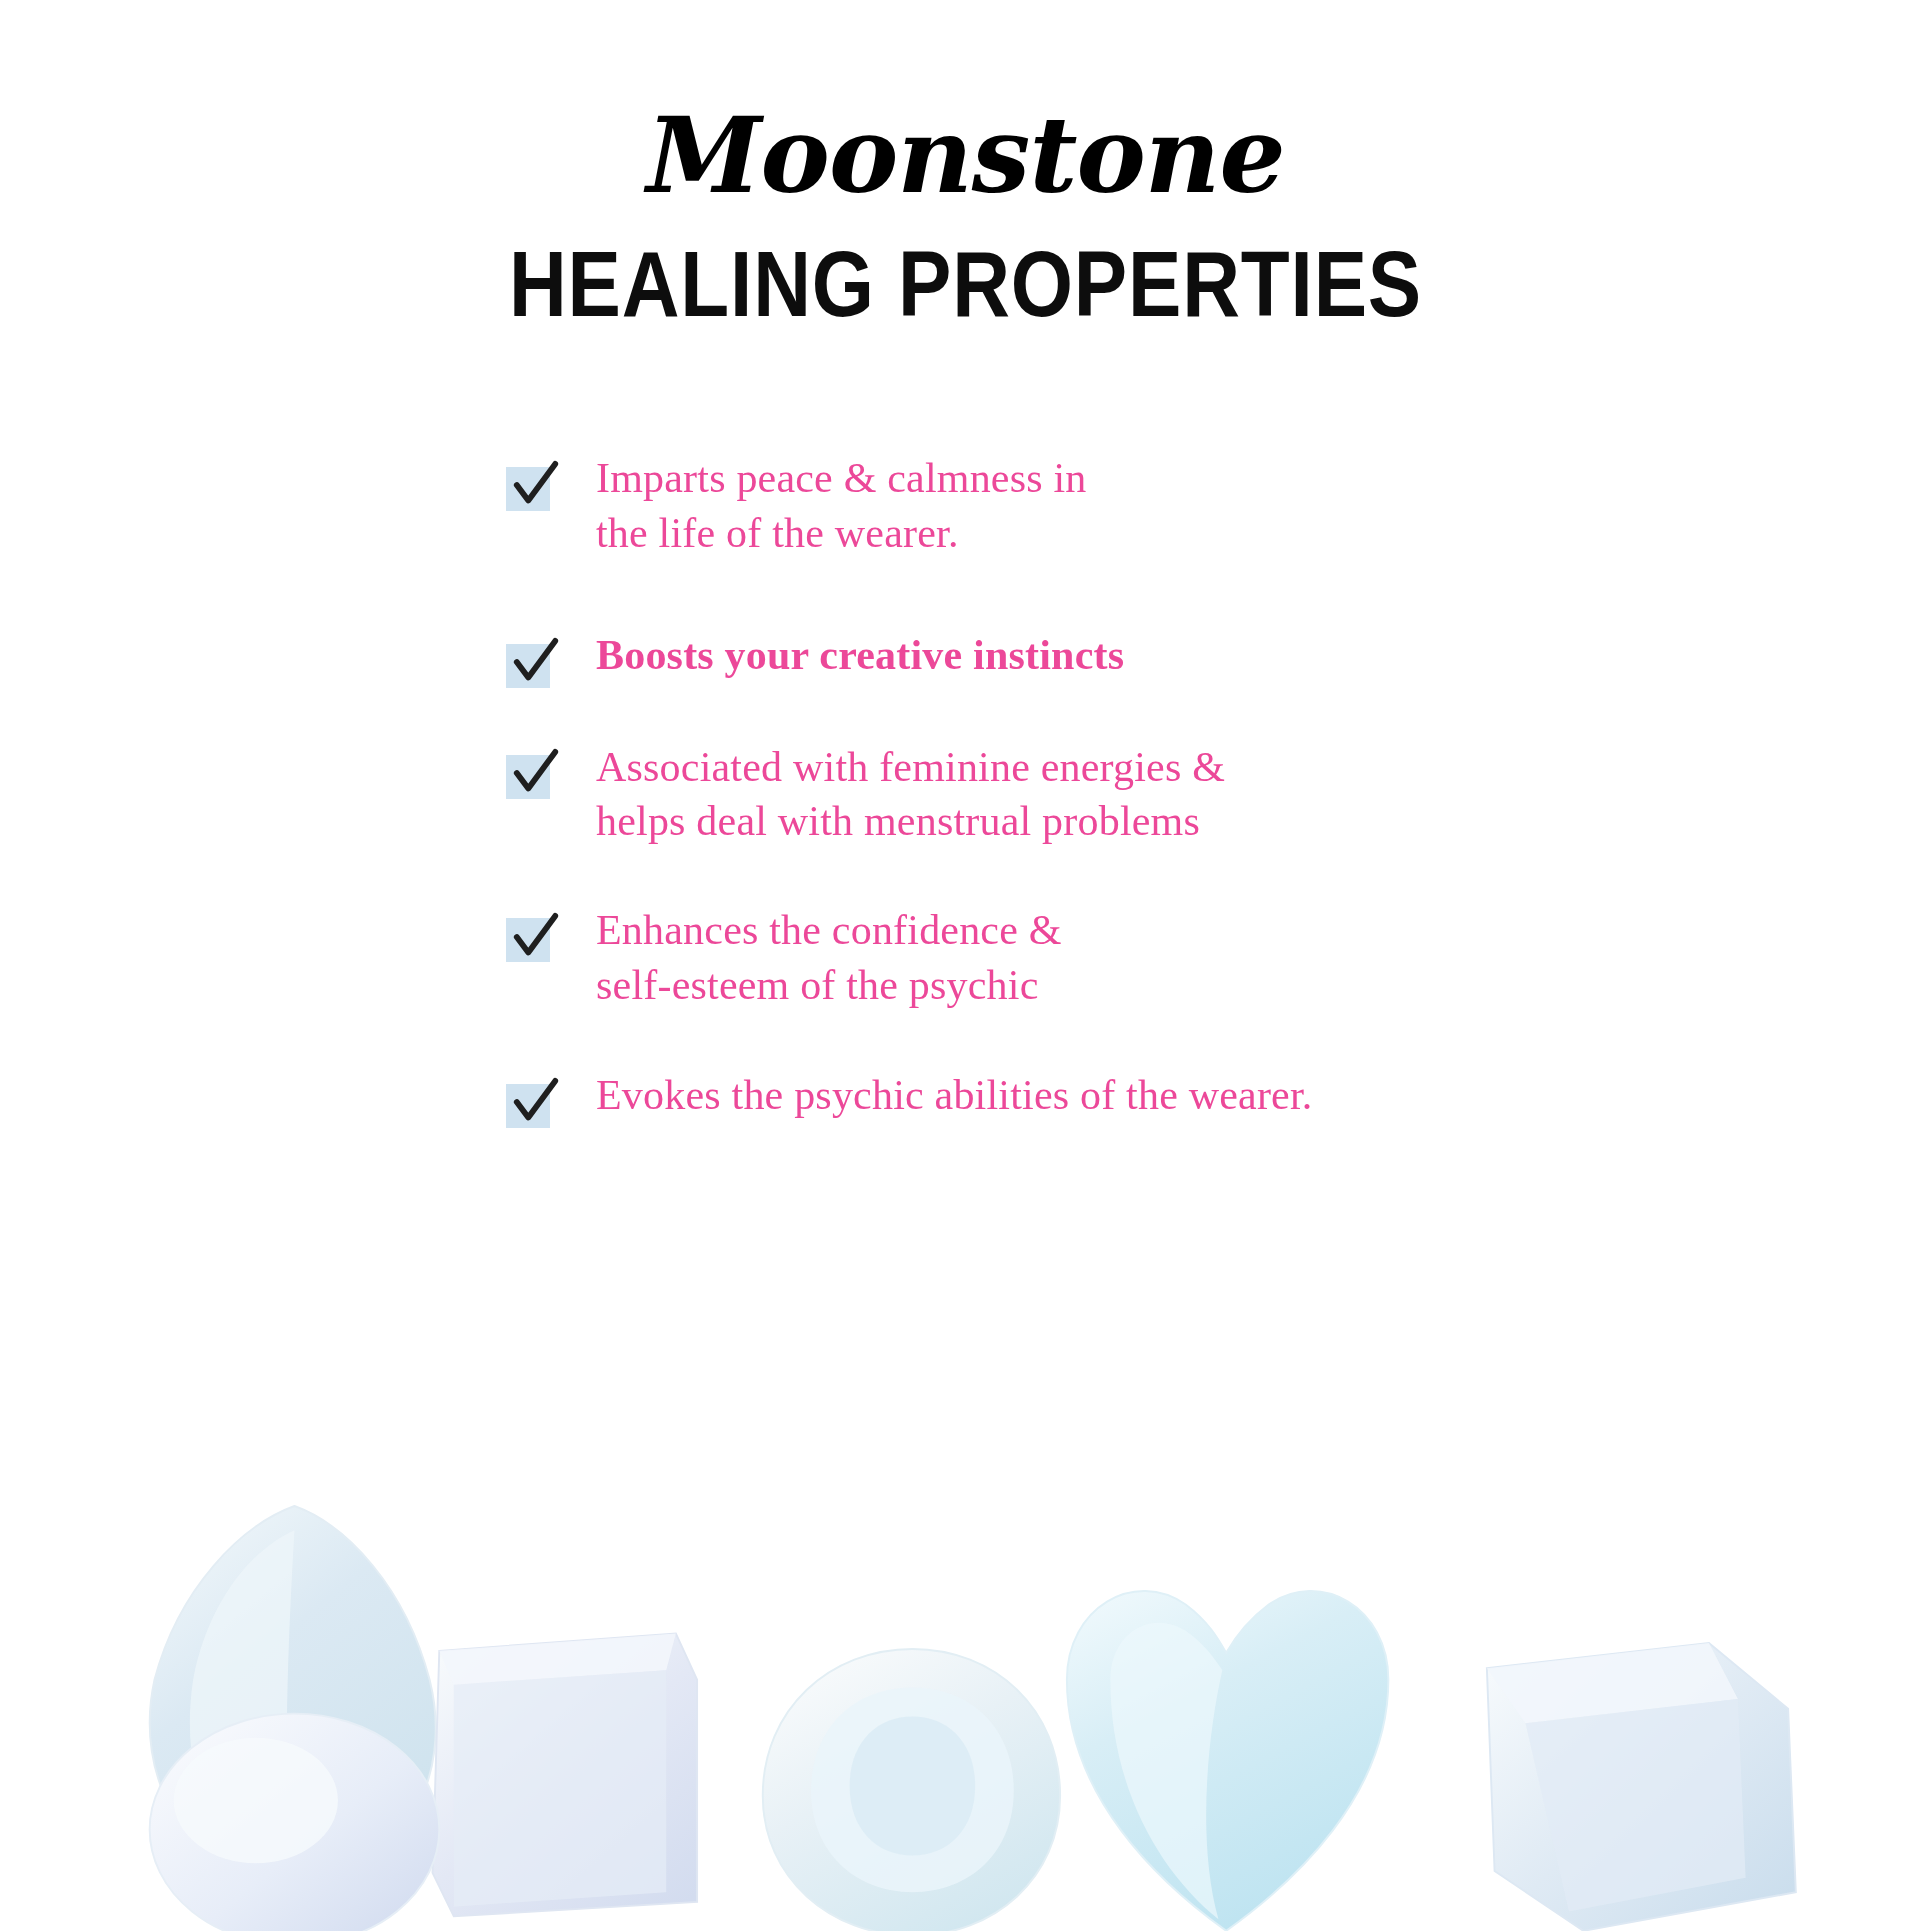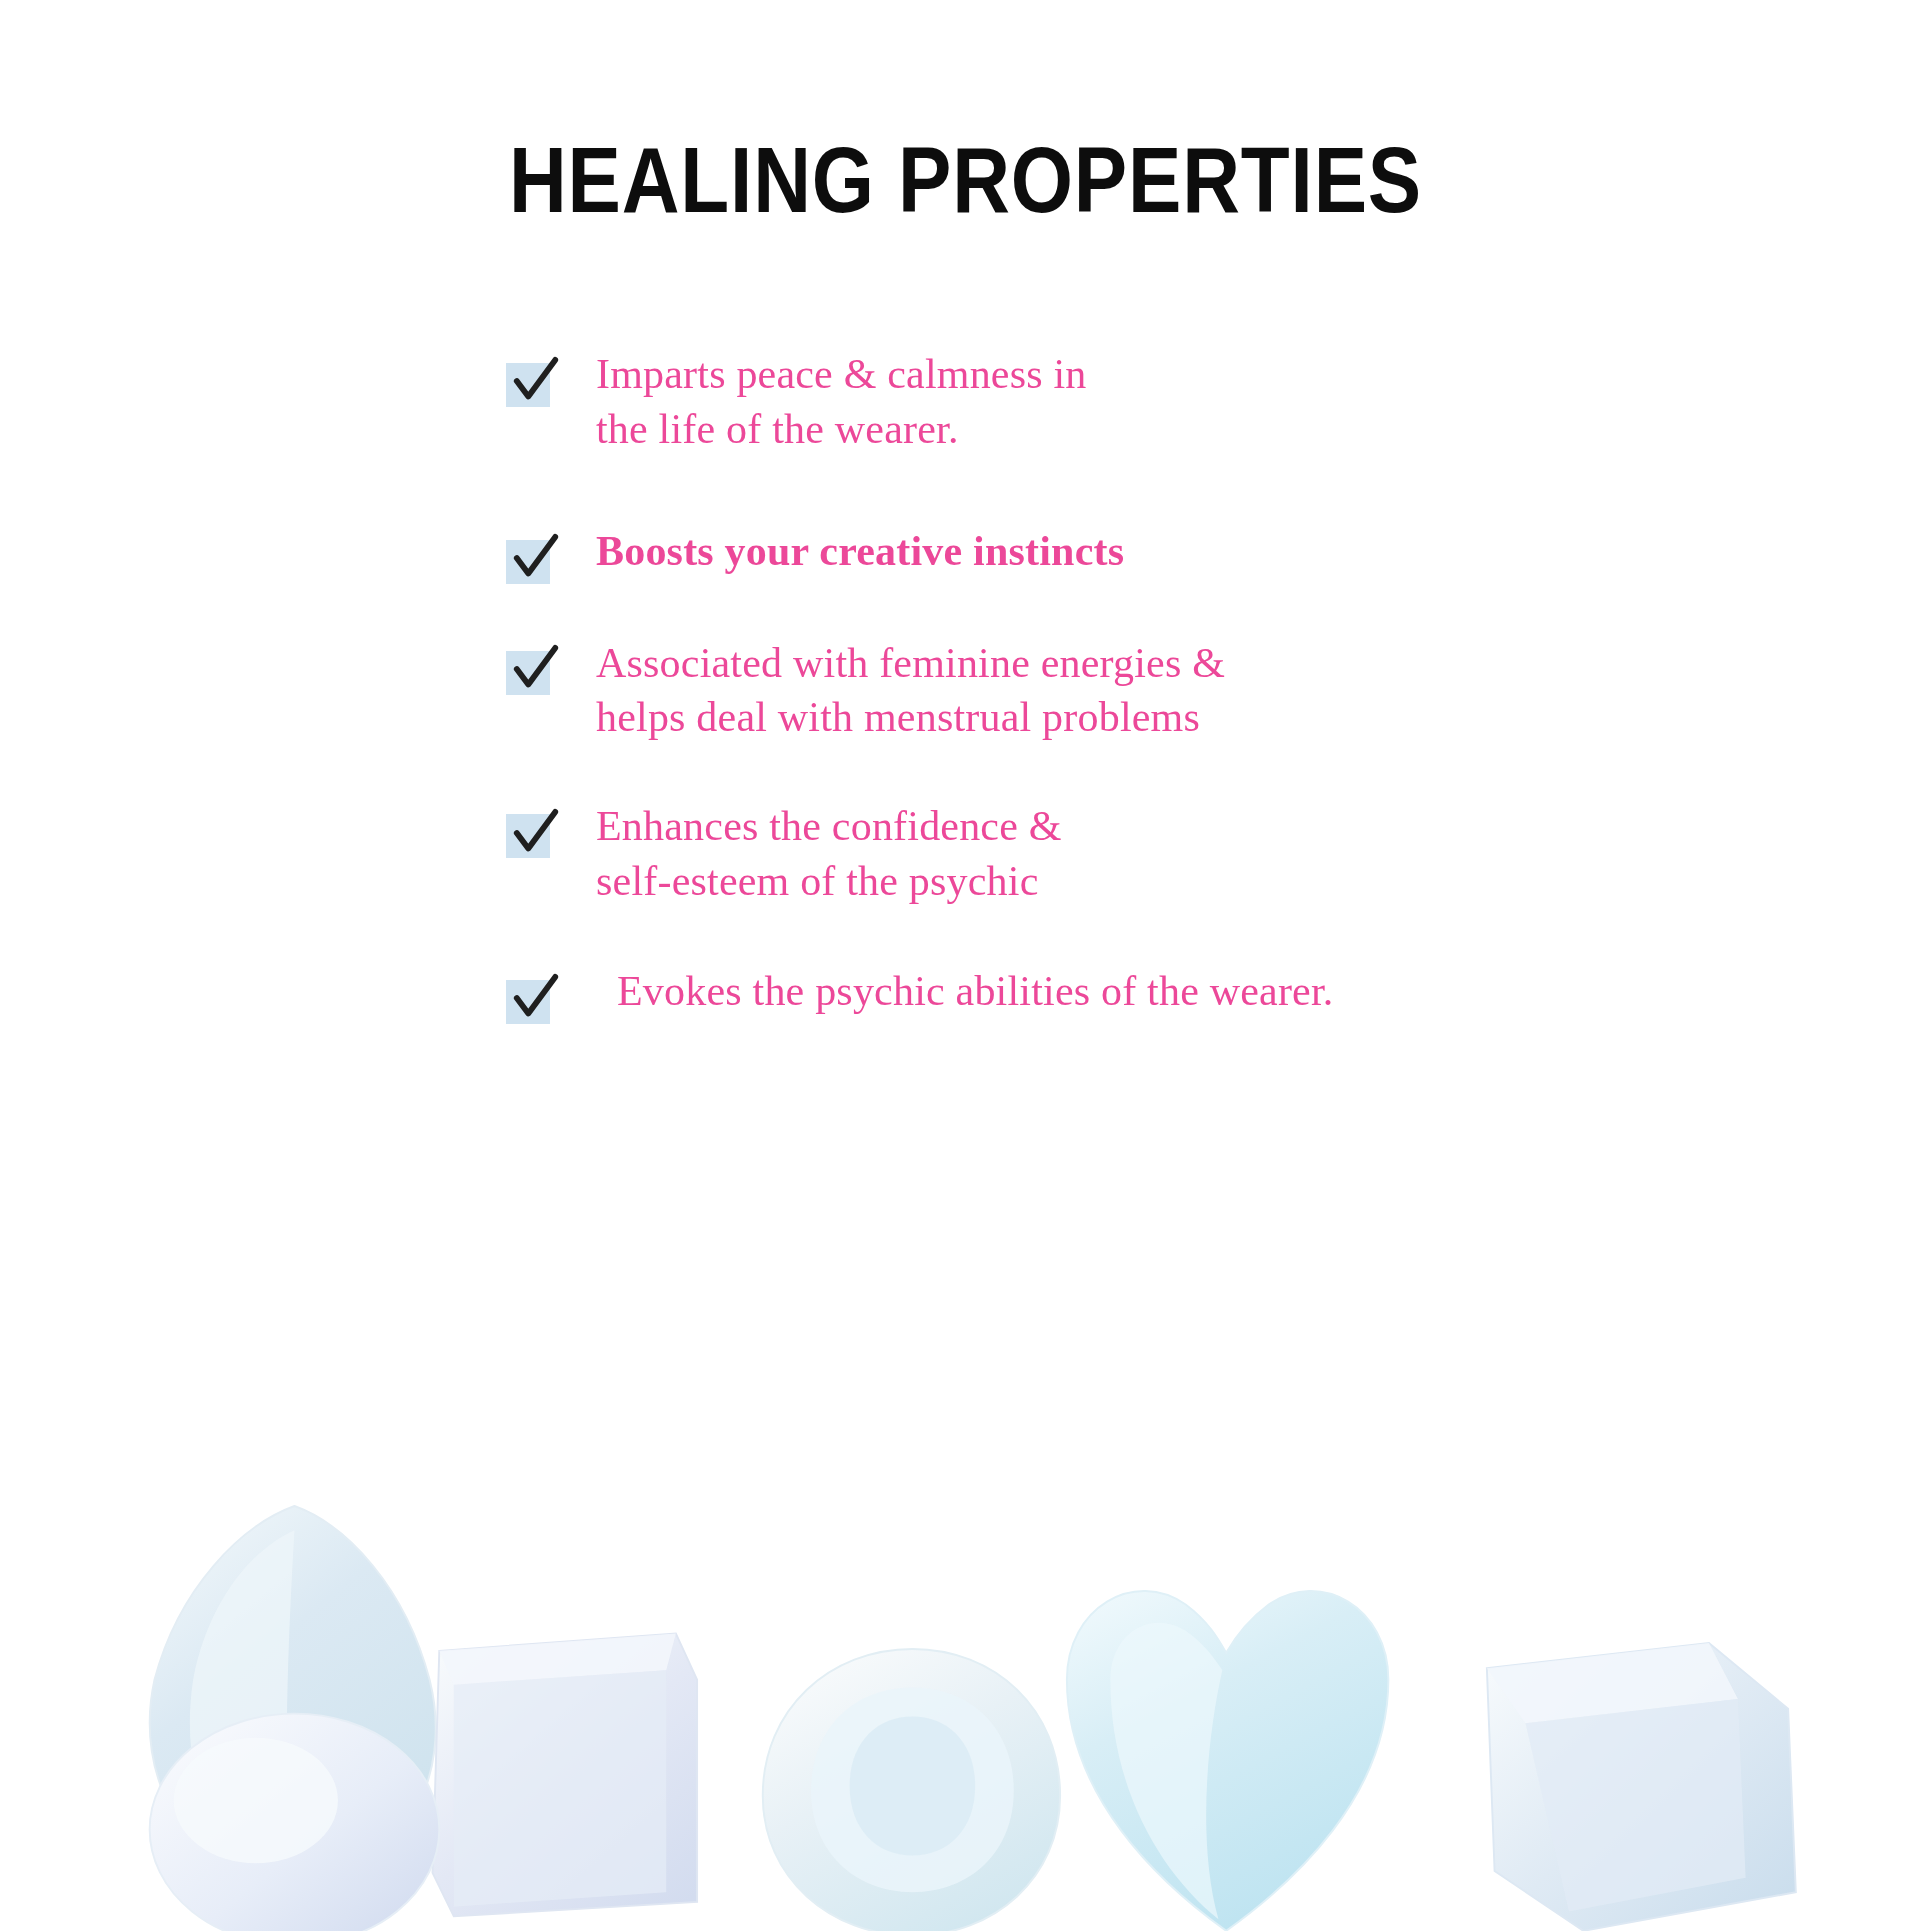--- a/index.html
+++ b/index.html
@@ -54,21 +54,20 @@
     padding-left: 506px;
     padding-right: 116px;
   }
   .list-item {
     display: flex;
     align-items: flex-start;
     margin-bottom: 50px;
   }
   .list-item:last-child {
     margin-bottom: 0;
-    gap: 21px;
   }
 
   .checkbox {
     flex: 0 0 auto;
     width: 44px;
     height: 44px;
     background: #cfe2f0;
     position: relative;
     margin-right: 46px;
     margin-top: 15.4px;
@@ -113,20 +112,21 @@
     width: 1931px;
     height: 541px;
   }
 </style>
 </head>
 <body>
 
 <div class="page">
 
   <div class="header">
+    <div class="title-script">Moonstone</div>
     <div class="title-main">HEALING PROPERTIES</div>
   </div>
 
   <div class="list">
 
     <div class="list-item two-line">
       <span class="checkbox">
         <svg viewBox="0 0 52 56" xmlns="http://www.w3.org/2000/svg">
           <path d="M6 26 L18 42 L46 4" fill="none" stroke="#1f1f1f" stroke-width="6" stroke-linecap="round" stroke-linejoin="round"></path>
         </svg>

